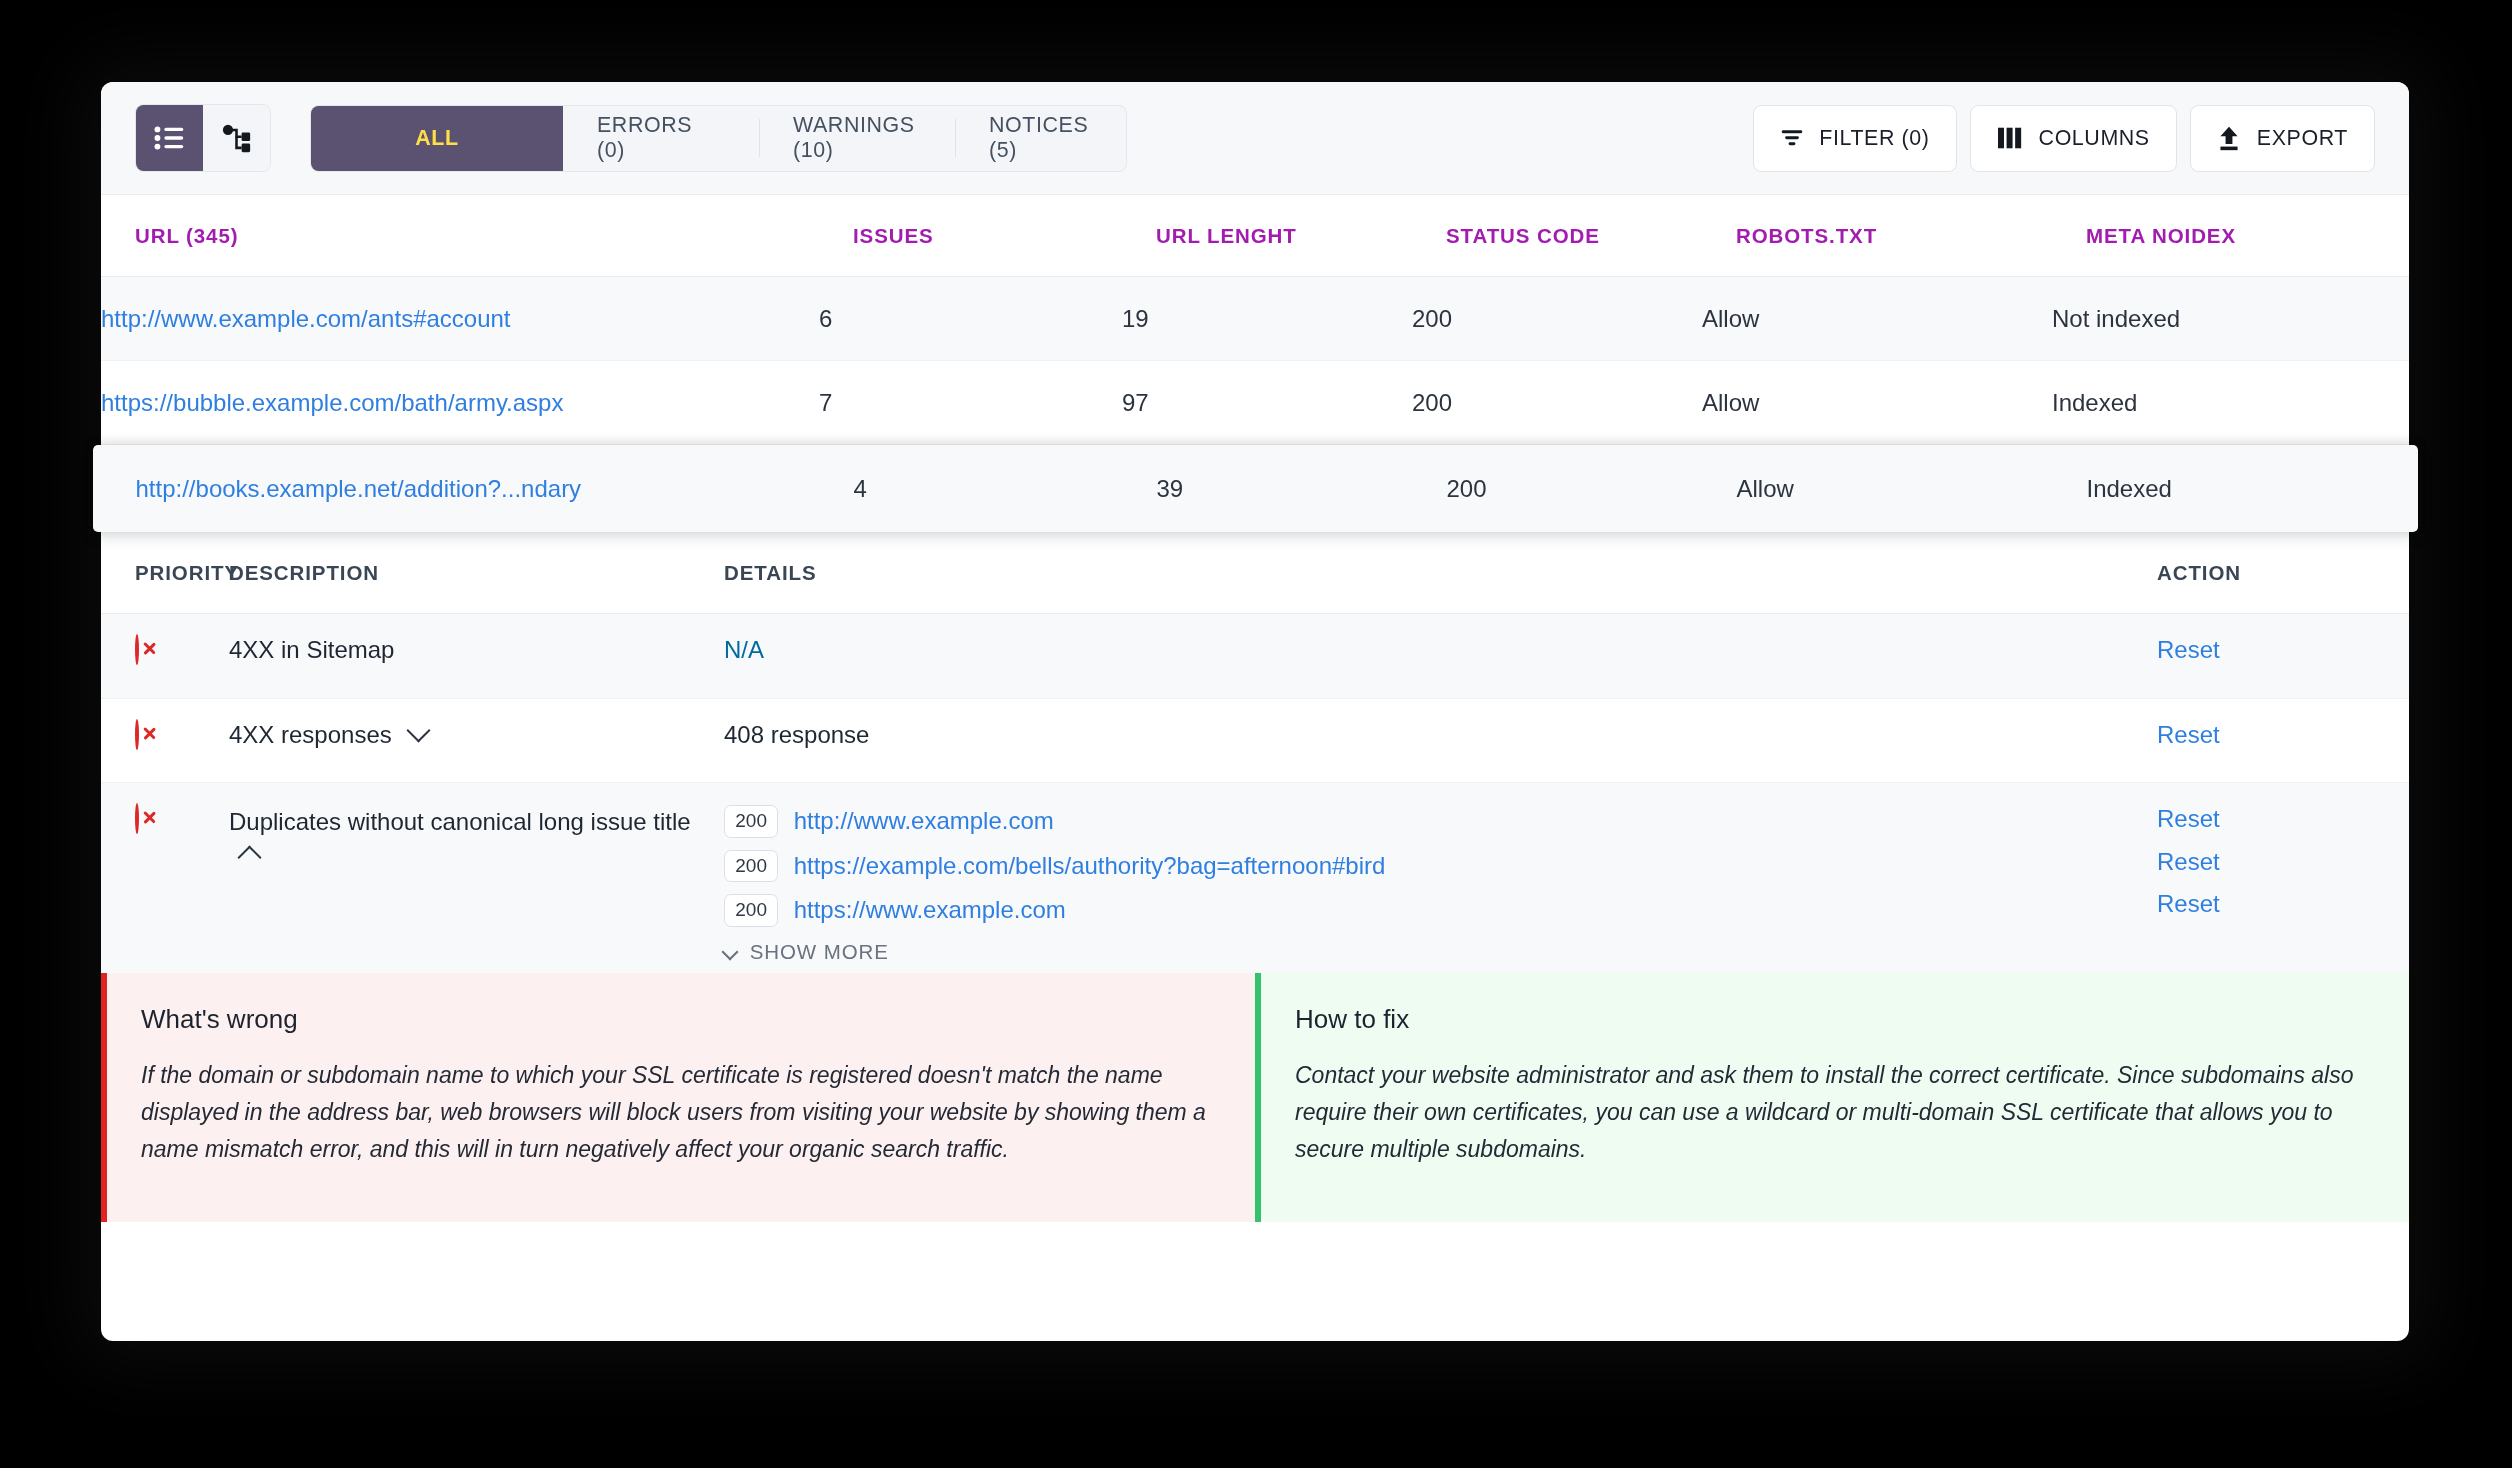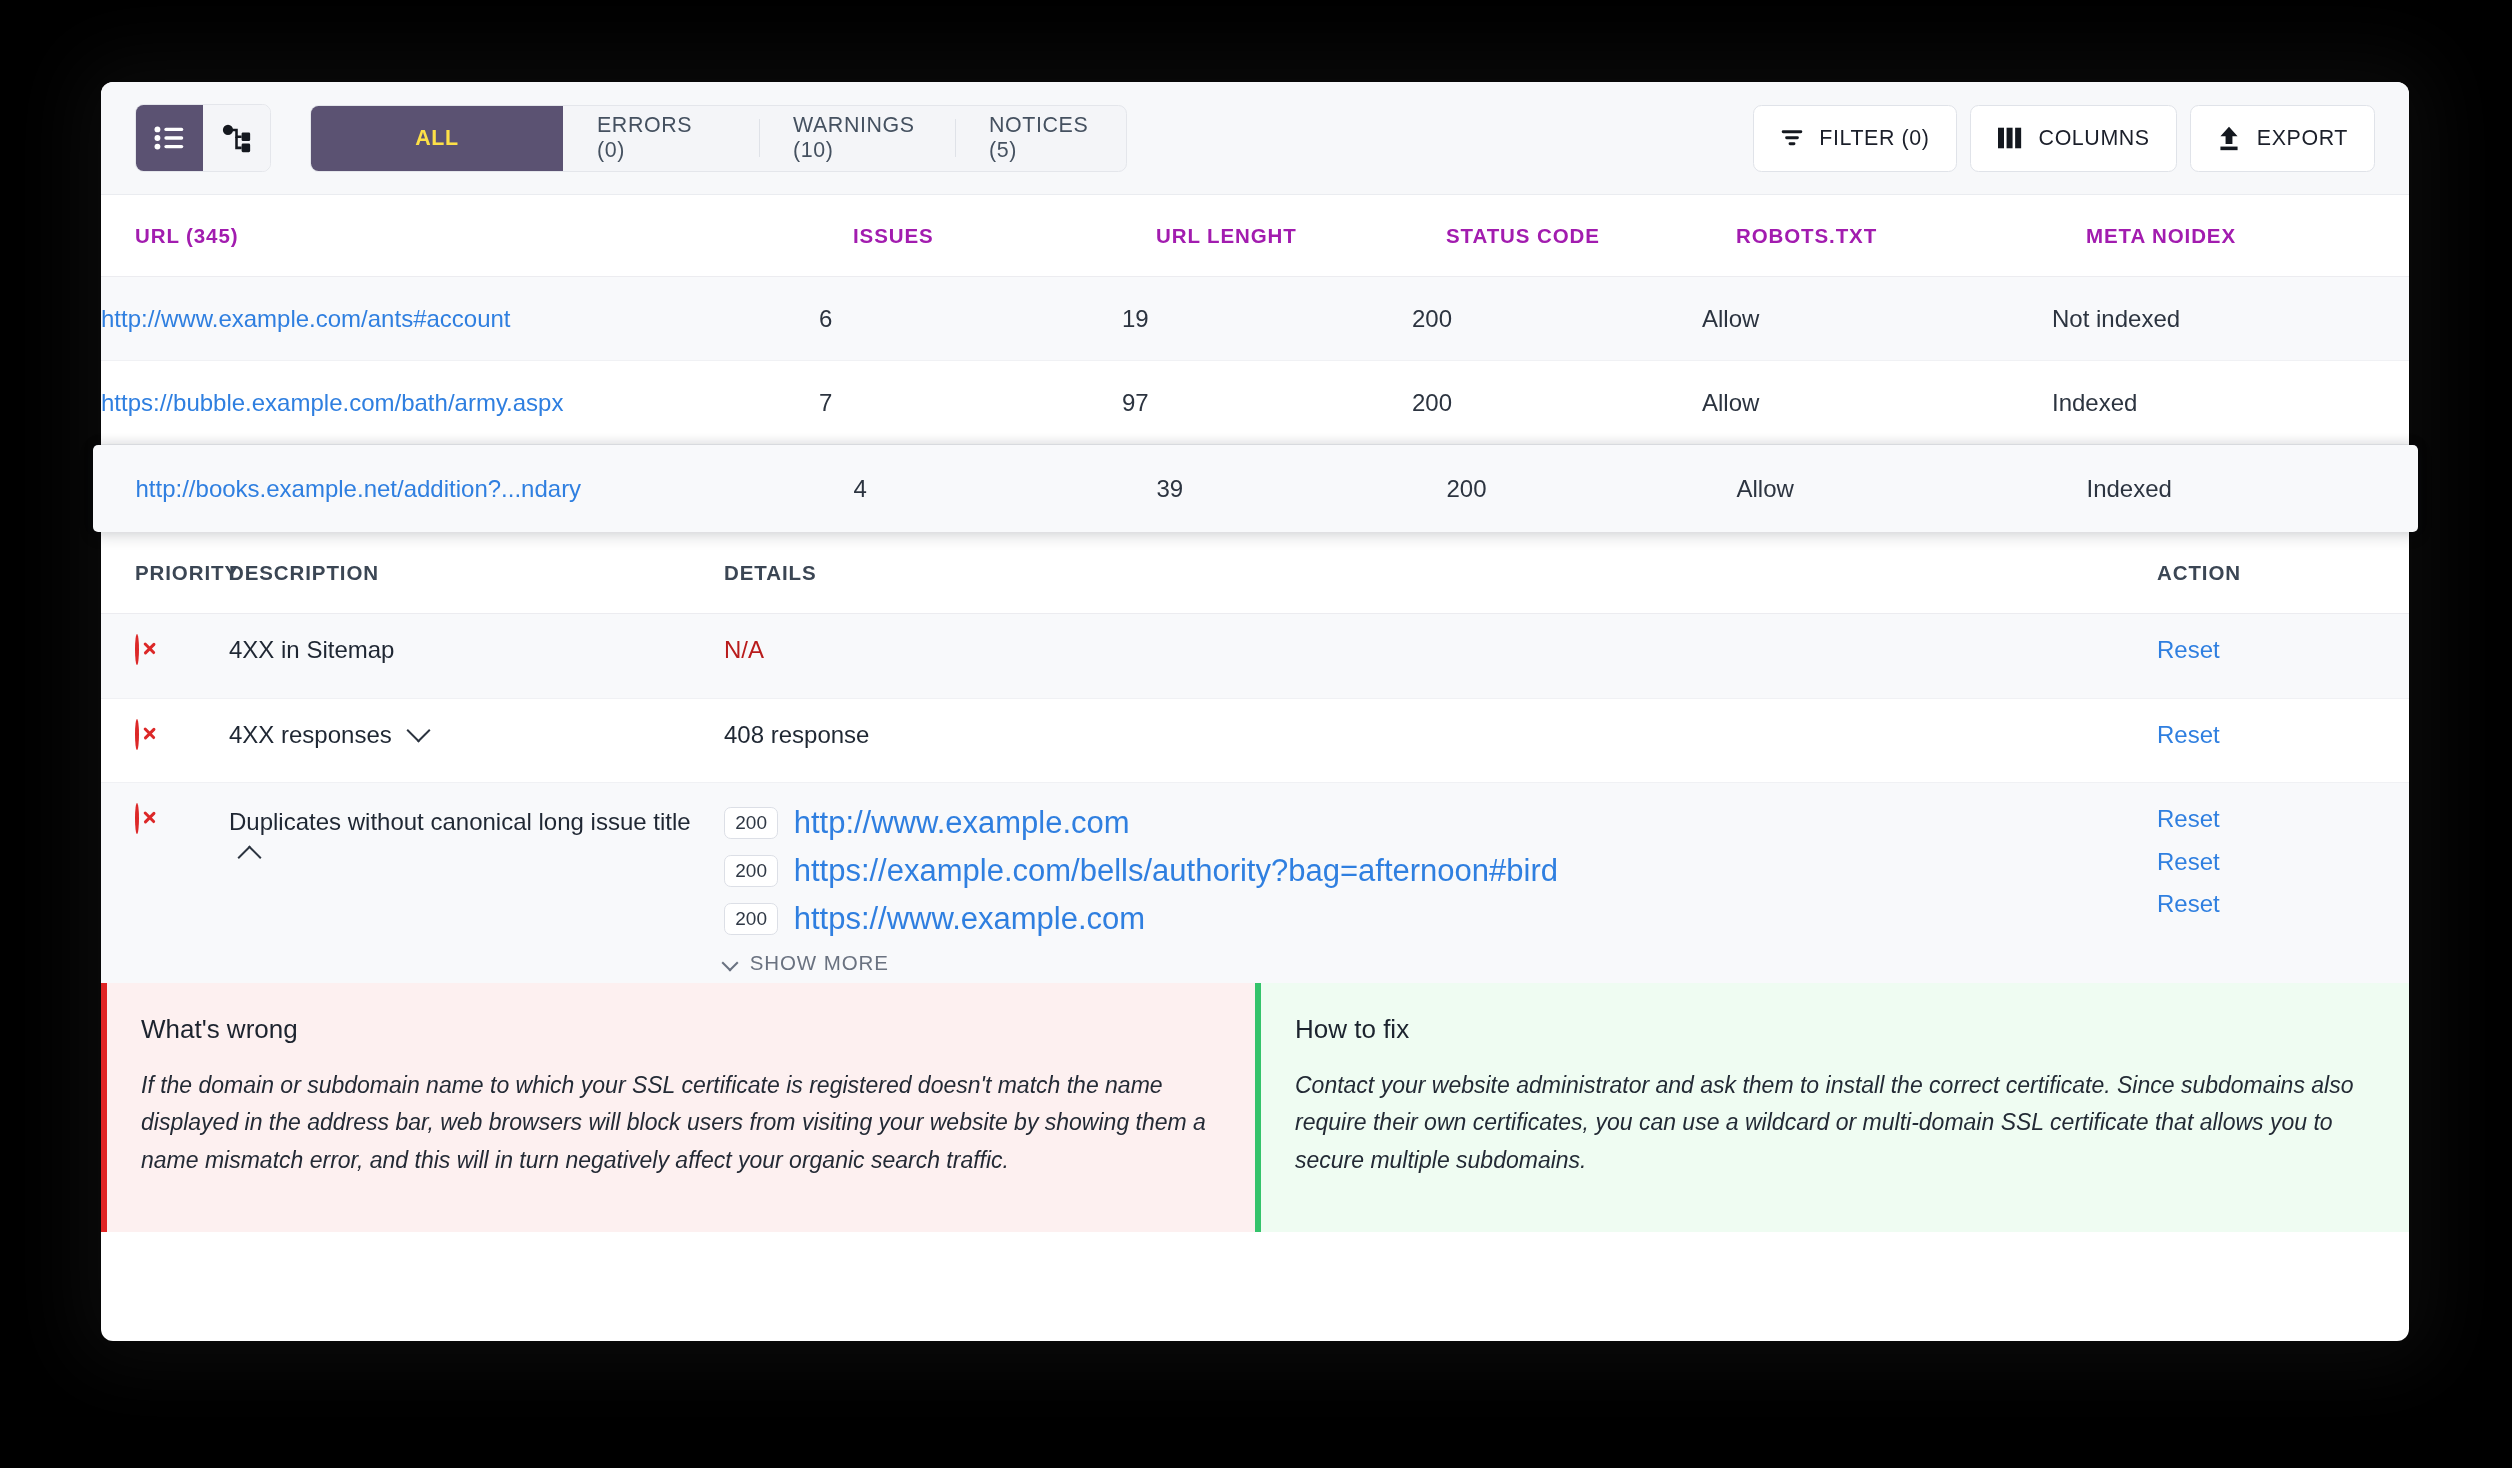--- a/index.html
+++ b/index.html
@@ -180,40 +180,40 @@
     position: relative; margin-top: 3.4px;
   }
   .erricon::before, .erricon::after {
     content: ""; position: absolute;
     left: 5.1px; top: 11px; width: 15.4px; height: 2.6px;
     background: #dc2828; border-radius: 1.7px;
   }
   .erricon::before { transform: rotate(45deg); }
   .erricon::after  { transform: rotate(-45deg); }
 
-  .na { color: #b91c1c; }
+  .na { color: #0369a1; }
   .chev {
     display: inline-block; width: 17px; height: 17px;
     border-right: 2.6px solid #2c3440; border-bottom: 2.6px solid #2c3440;
     margin-left: 12px; vertical-align: 3.4px;
   }
   .chev.down { transform: rotate(45deg); }
   .chev.up   { transform: rotate(-135deg); vertical-align: -1.7px; }
 
   .detail-line {
     display: flex; align-items: center; gap: 15.4px;
     margin-bottom: 12px;
   }
   .code-badge {
     border: 0.9px solid #dcdfe6; border-radius: 6.8px;
     font-size: 19px; color: #2f3845;
     padding: 4.3px 10.3px; min-width: 50px; text-align: center;
     background: #fff;
   }
-  .detail-line a { color: #2f7fe0; text-decoration: none; font-size: 31px; cursor: pointer; }
+  .detail-line a { color: #2f7fe0; text-decoration: none; font-size: 24px; cursor: pointer; }
   .show-more {
     display: flex; align-items: center; gap: 13.7px;
     font-size: 20.5px; letter-spacing: 0.9px; color: #6a7280;
     margin-top: 13.7px; cursor: pointer;
   }
   .show-more .chev { width: 12px; height: 12px; border-width: 2.6px; margin-left: 0; border-color: #6a7280; }
   .reset { color: #2f7fe0; font-size: 24px; cursor: pointer; display:block; margin-bottom: 14.5px; }
 
   
   .panels { display: flex; height: 249px; }

